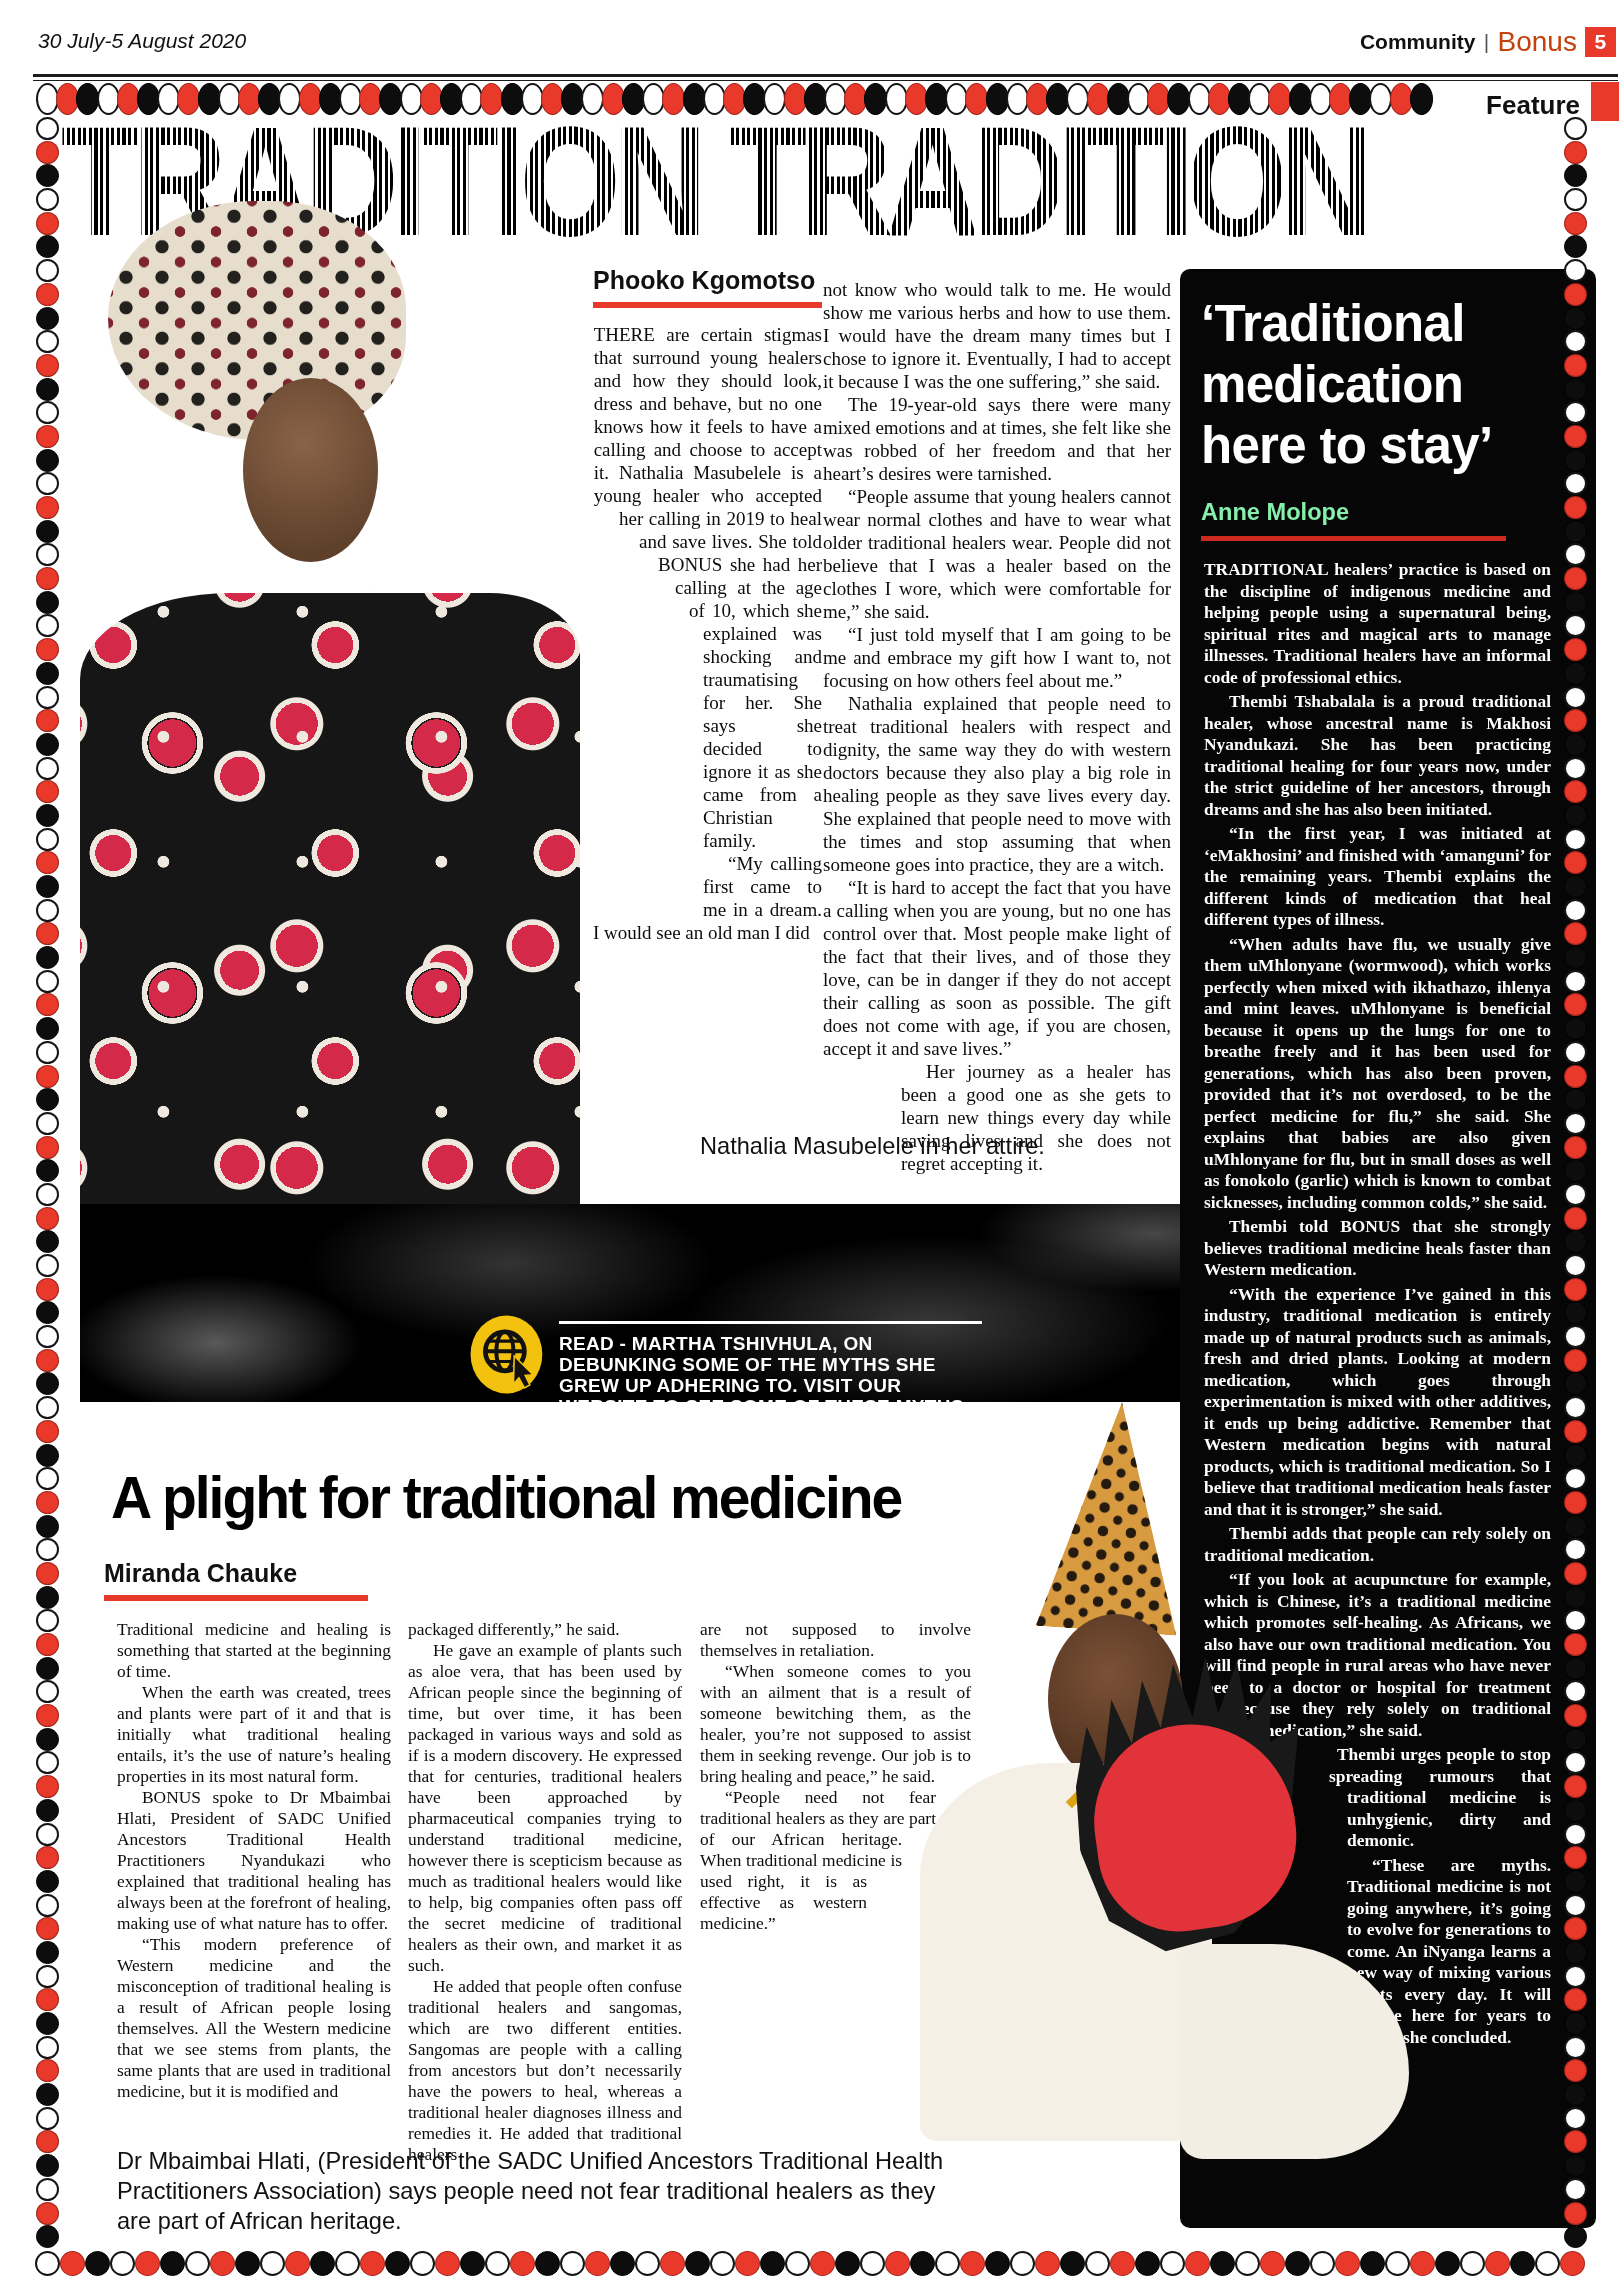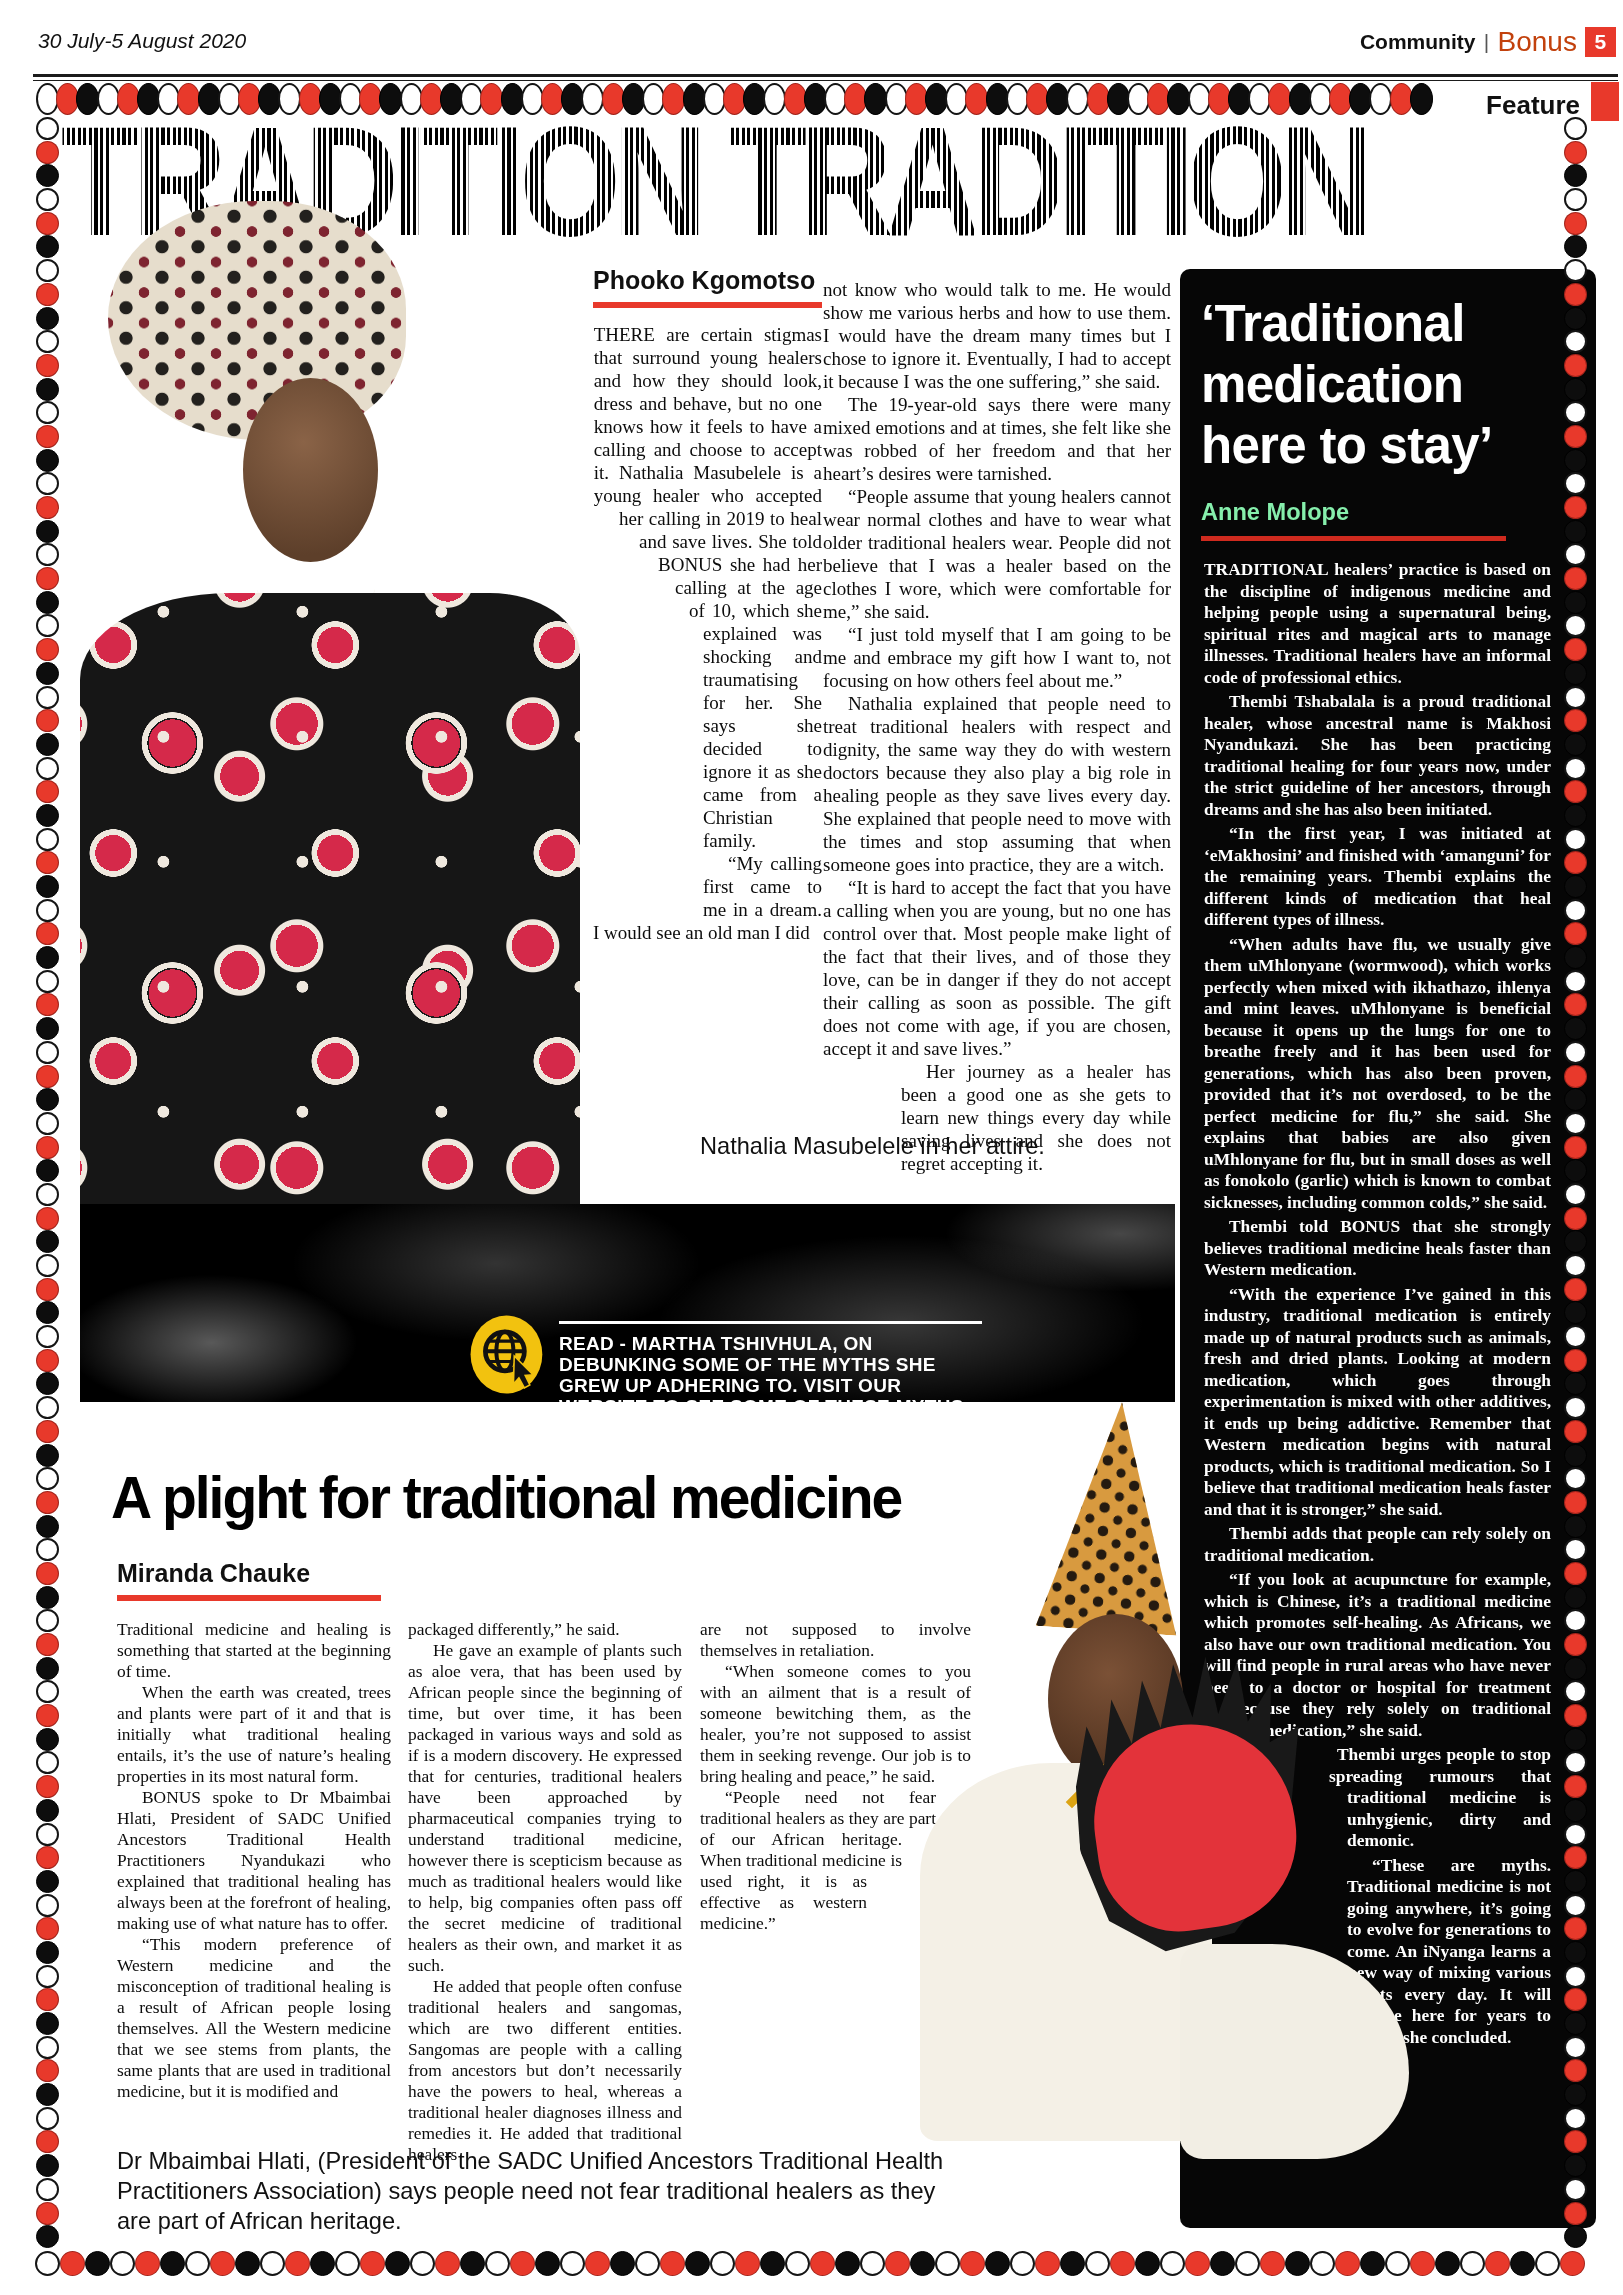--- a/index.html
+++ b/index.html
@@ -53,21 +53,21 @@
       background:radial-gradient(circle at 15% 25%,#d5294a 0 18px,#efe8de 18px 23.6px,transparent 24px) 0 0/222px 208px,
                  radial-gradient(circle at 60% 15%,#efe8de 0 5.6px,transparent 6.2px) 0 0/139px 125px,
                  radial-gradient(circle at 80% 40%,#d5294a 0 21px,#efe8de 21px 26px,transparent 27px) 28px 42px/236px 222px,
                  radial-gradient(circle at 35% 60%,#d5294a 0 23.6px,#1b1b1b 23.6px 25px,#efe8de 25px 30.5px,transparent 31px) 0 0/264px 250px,
                  radial-gradient(circle at 70% 80%,#d5294a 0 19.4px,#efe8de 19.4px 25px,transparent 26px) 14px 28px/208px 194px,#161616;}
 
   .smokeband{left:80px;top:1204px;width:1095px;height:198px;z-index:1;overflow:hidden;
       background:radial-gradient(ellipse 208px 97px at 12% 70%,rgba(255,255,255,.35),transparent 70%),
                  radial-gradient(ellipse 292px 111px at 38% 30%,rgba(255,255,255,.20),transparent 70%),
                  radial-gradient(ellipse 347px 125px at 75% 60%,rgba(255,255,255,.22),transparent 70%),
-                 radial-gradient(ellipse 250px 83px at 95% 15%,rgba(255,255,255,.28),transparent 70%),#000;}
+                 radial-gradient(ellipse 250px 83px at 95% 15%,rgba(255,255,255,.28),transparent 70%),#000;padding-left:35px;}
 
   
   .promo-line{position:absolute;left:479px;top:117px;width:423px;height:2.8px;background:#fff;}
   .promo-text{position:absolute;left:479px;top:129px;width:444px;color:#fff;font-weight:bold;
       font-size:19px;line-height:21px;letter-spacing:0.3px;}
   .globe{position:absolute;left:389px;top:111px;width:78px;height:82px;}
 
   
   .byline{font-size:25px;font-weight:bold;color:#111;}
   .red-rule{height:6.2px;background:#e8392b;margin-top:7px;}
@@ -80,21 +80,21 @@
   .caption{font-size:23.6px;line-height:30px;color:#111;}
 
   .a1c1{left:593px;top:266px;width:229px;}
   .a1c1 .text{margin-top:15.3px;}
   .a1c2{left:823px;top:278px;width:348px;}
   .cap1{left:700px;top:1131px;width:451px;}
 
   
   .a2head{left:111px;top:1463px;font-size:60px;font-weight:bold;color:#000;letter-spacing:-2.1px;
           transform:scaleX(.95);transform-origin:left top;white-space:nowrap;}
-  .a2by{left:117px;top:1559px;width:264px;}
+  .a2by{left:104px;top:1559px;width:264px;}
   .a2c1{left:117px;top:1619px;width:274px;}
   .a2c2{left:408px;top:1619px;width:274px;}
   .a2c3{left:700px;top:1619px;width:271px;}
   .cap2{left:117px;top:2146px;width:833px;}
 
   
   .man{left:916px;top:1402px;width:298px;height:739px;z-index:2;pointer-events:none;}
   .man .hat{position:absolute;left:118px;top:0;width:160px;height:229px;transform:rotate(4deg);
       clip-path:polygon(50% 0,6% 100%,94% 100%);
       background:radial-gradient(circle,#241a10 0 4.9px,transparent 5.6px) 0 0/28px 23.6px,

